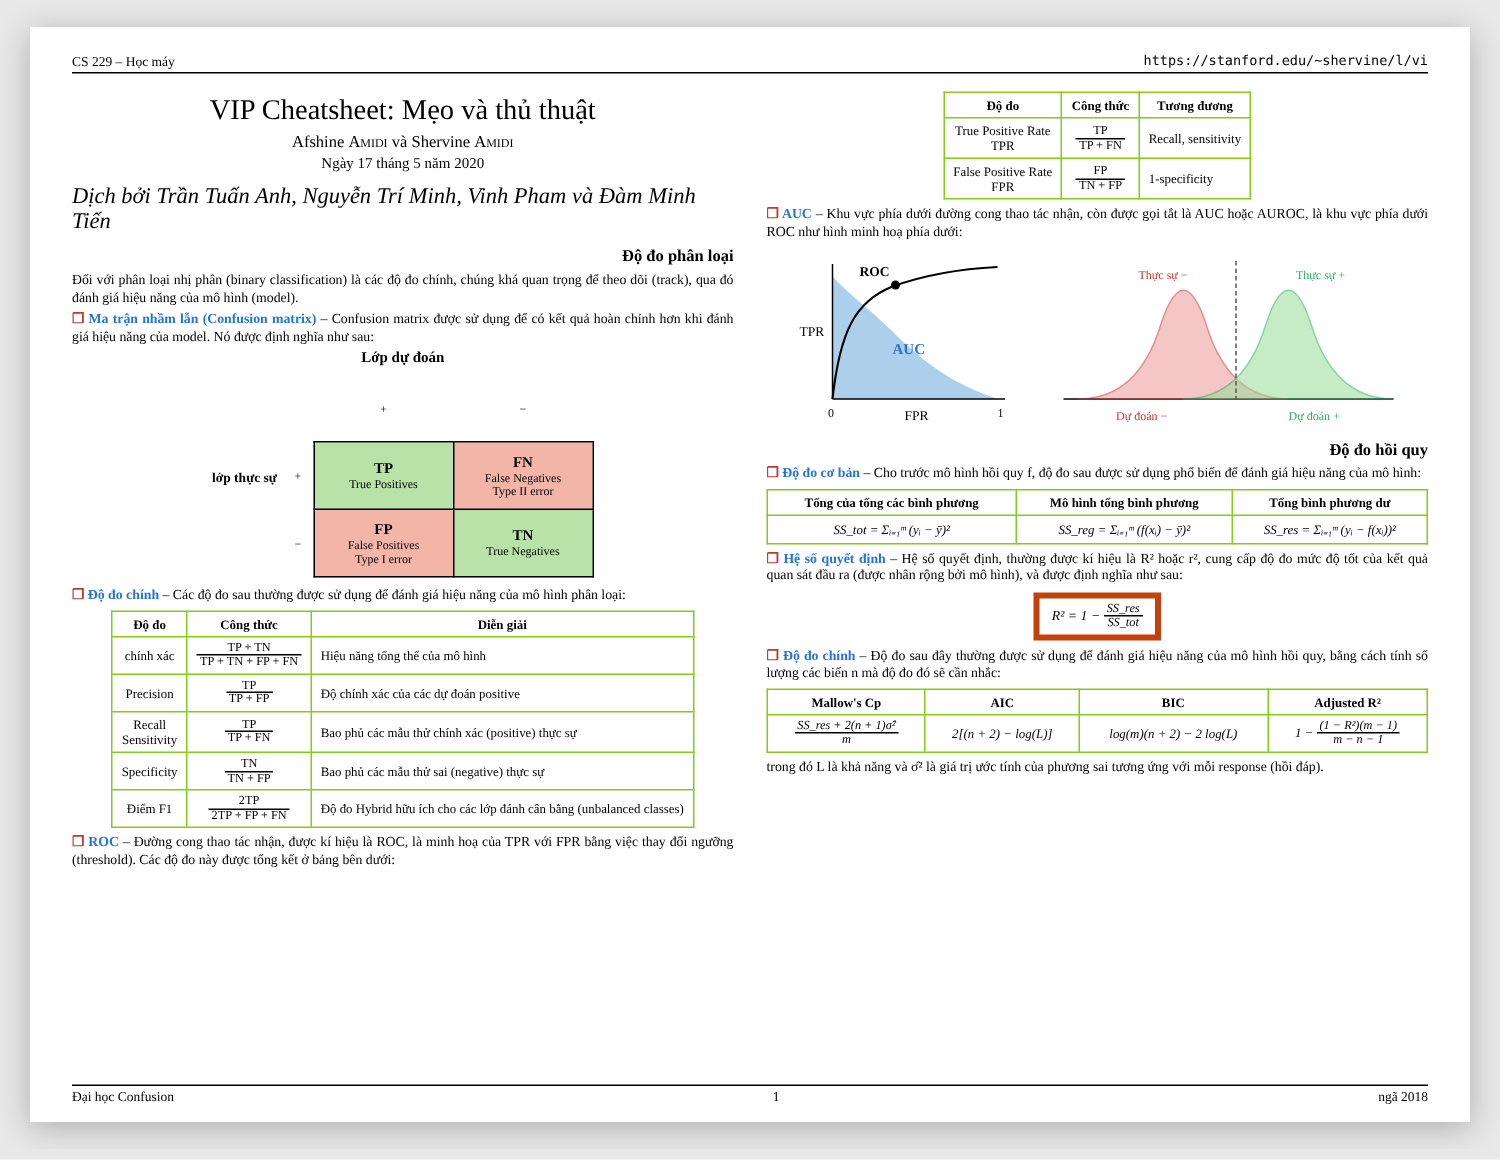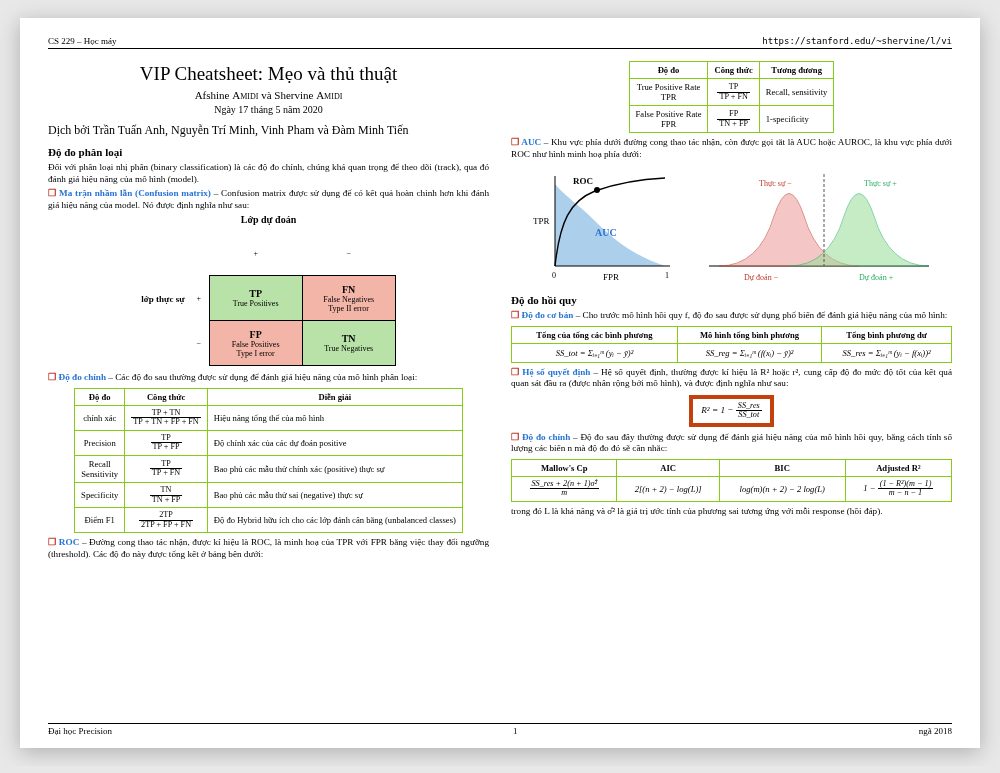--- a/index.html
+++ b/index.html
@@ -5,22 +5,22 @@
   html,body{margin:0;padding:0;background:#e8e8e8;font-family:Georgia,'Times New Roman',serif;}
   .page{width:960px;height:730px;margin:18px auto;background:#fff;box-shadow:0 4px 20px rgba(0,0,0,.25);position:relative;padding:18px 28px 14px 28px;box-sizing:border-box;font-size:9.2px;color:#000;}
   .hdr{display:flex;justify-content:space-between;border-bottom:.5px solid #000;padding-bottom:2px;font-size:9px;}
   .hdr .right{font-family:monospace;}
   .cols{display:flex;gap:22px;margin-top:6px;height:650px;}
   .col{flex:1;min-width:0;}
   h1.title{font-size:19px;font-weight:400;text-align:center;margin:8px 0 4px 0;}
   .authors{text-align:center;font-size:11px;margin:3px 0;}
   .smallcaps{font-variant:small-caps;}
   .date{text-align:center;font-size:10px;margin:2px 0 8px 0;}
-  .translators{font-size:12px;margin:4px 0 8px 0;}
-  h2.sec{font-weight:700;font-size:11px;margin:8px 0 4px 0;}
+  .translators{font-style:italic;font-size:15px;margin:4px 0 8px 0;}
+  h2.sec{font-weight:700;font-size:11px;margin:8px 0 4px 0;text-align:right;}
   p{margin:3px 0;text-align:justify;line-height:1.25;}
   .marker{color:#c0392b;font-weight:700;}
   .term{color:#2874d4;font-weight:700;}
   table.grid{border-collapse:collapse;margin:4px auto;font-size:8.6px;}
   table.grid th,table.grid td{border:1px solid #84cc16;padding:3px 6px;text-align:center;vertical-align:middle;}
   table.grid th{font-weight:700;}
   .frac{display:inline-block;vertical-align:middle;text-align:center;font-size:8.2px;line-height:1.05;}
   .frac .num{display:block;border-bottom:.6px solid #000;padding:0 2px;}
   .frac .den{display:block;padding:0 2px;}
   .conf-wrap{display:flex;justify-content:center;align-items:center;margin:6px 0;}
@@ -236,17 +236,17 @@
           <td class="math"><span>1 − </span><span class="frac"><span class="num">(1 − R²)(m − 1)</span><span class="den">m − n − 1</span></span></td>
         </tr>
       </tbody>
         </table>
 
       <p>trong đó L là khả năng và σ̂² là giá trị ước tính của phương sai tương ứng với mỗi response (hồi đáp).</p>
     </div>
   </div>
 
   <div class="ftr">
-    <span>Đại học Precision</span>
+    <span>Đại học Confusion</span>
     <span>1</span>
     <span>ngã 2018</span>
   </div>
 </div>
 
 </body></html>

